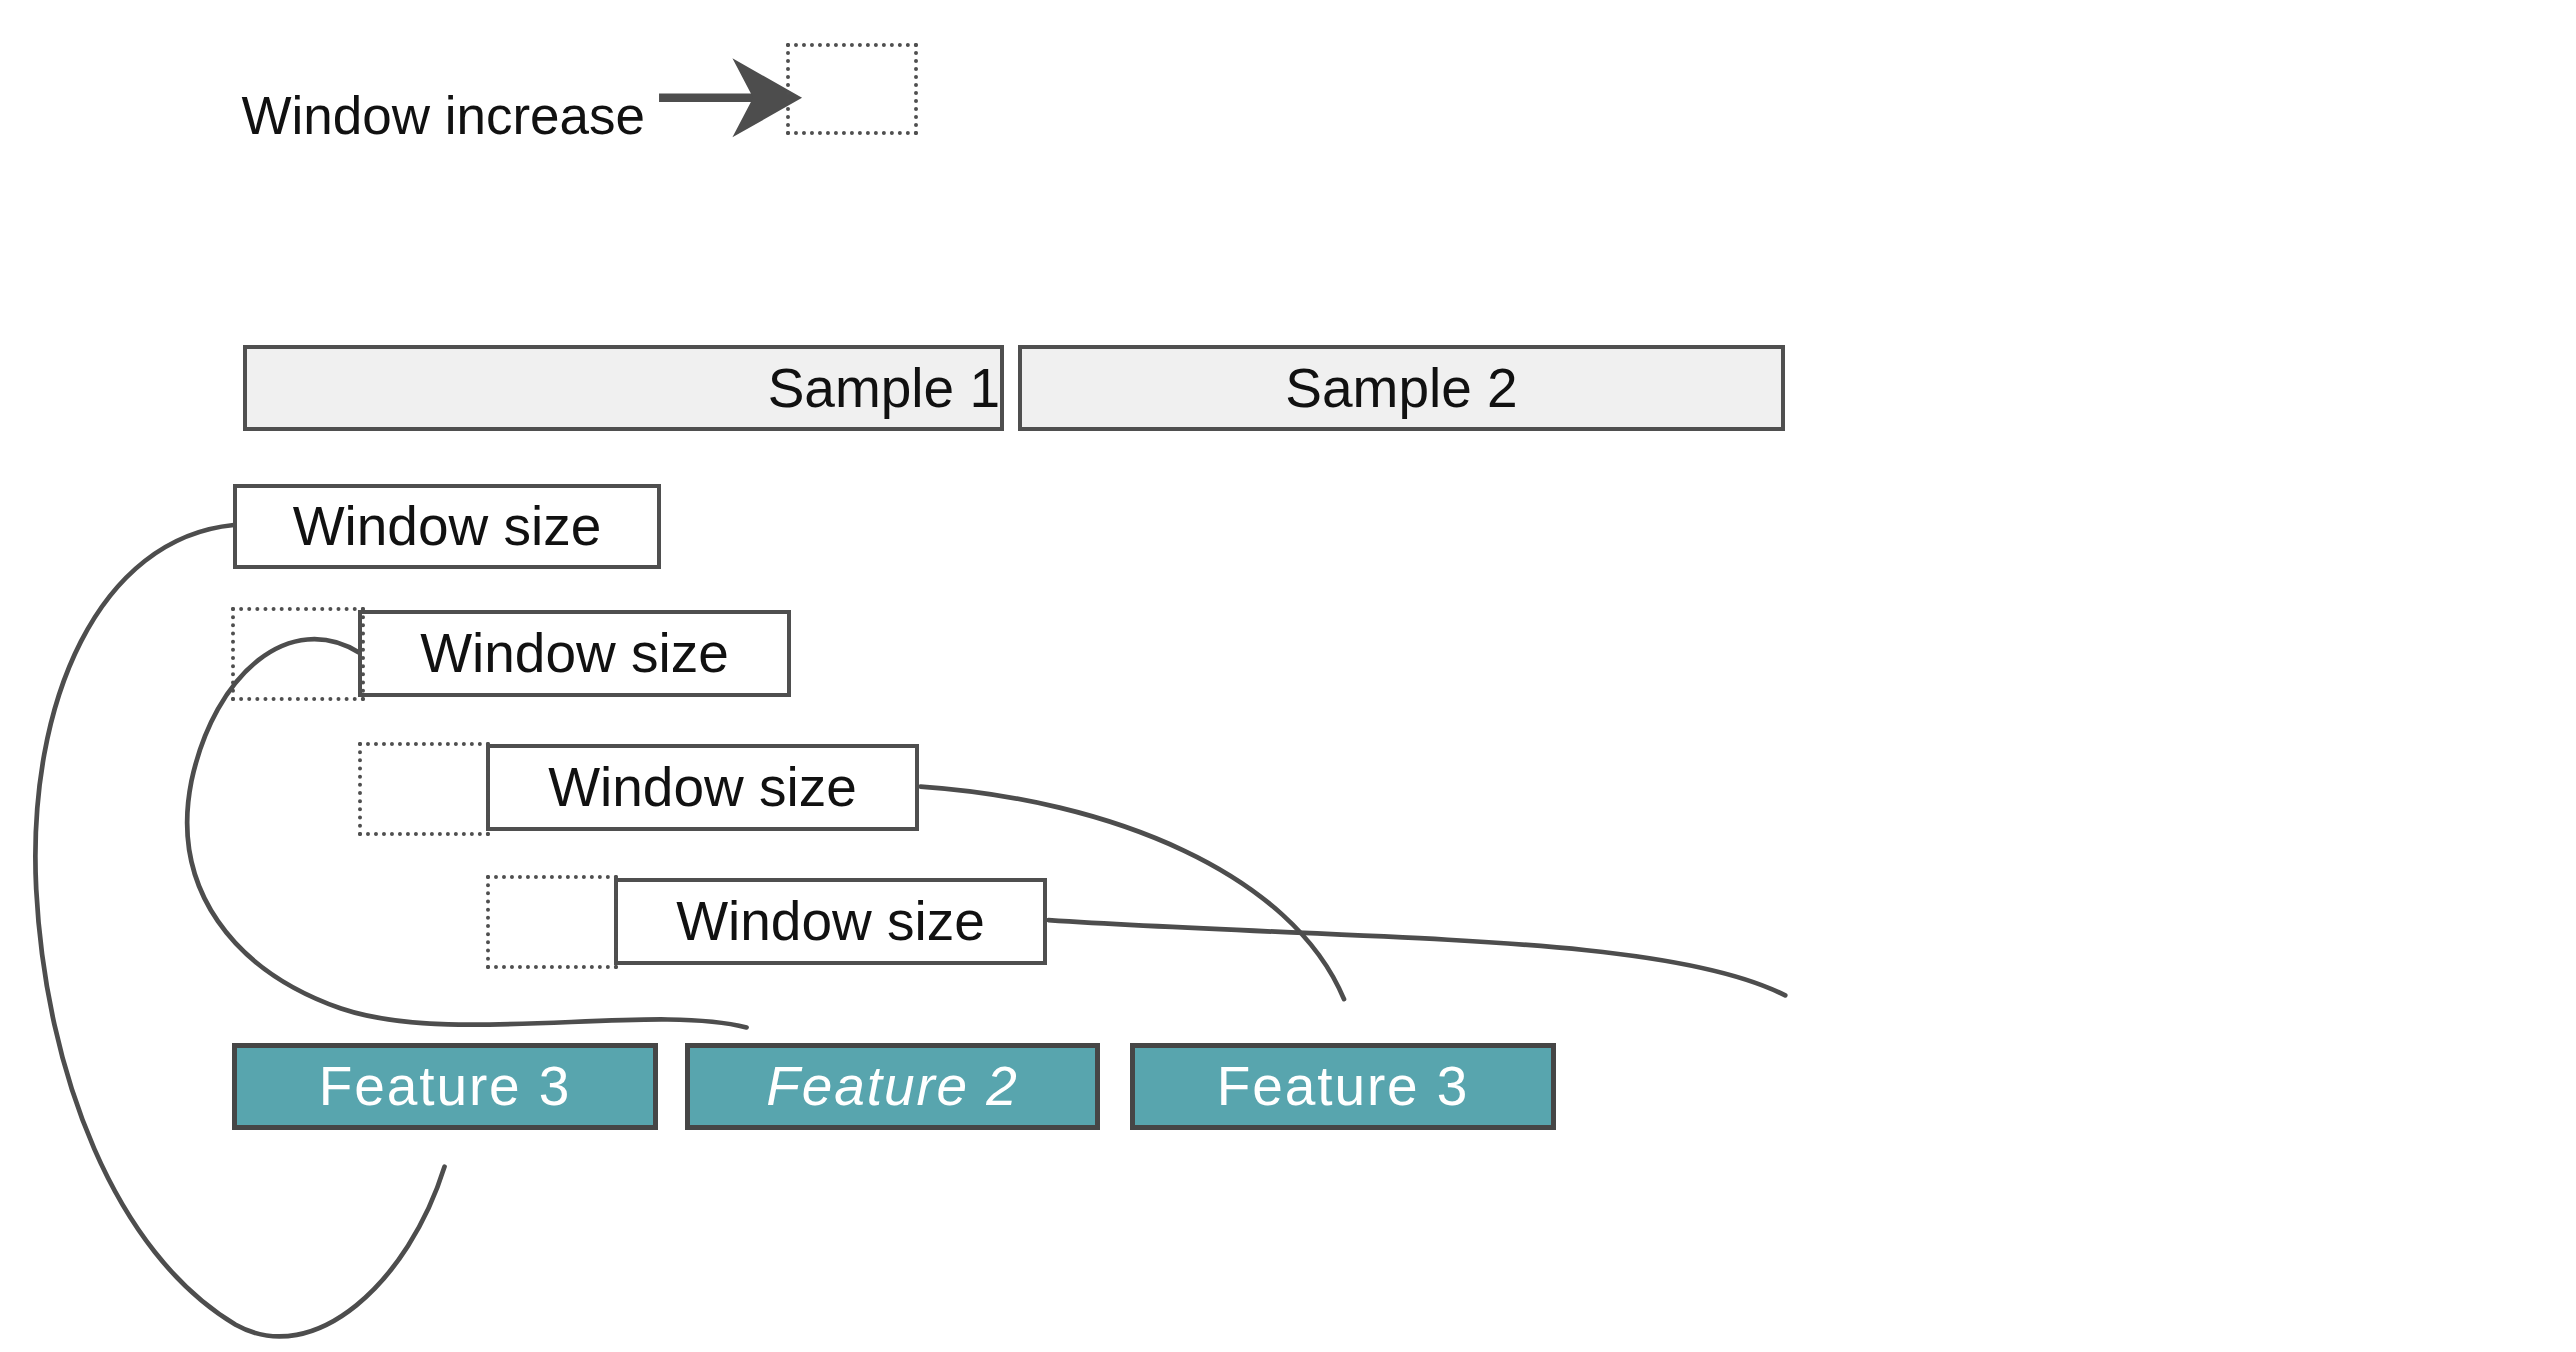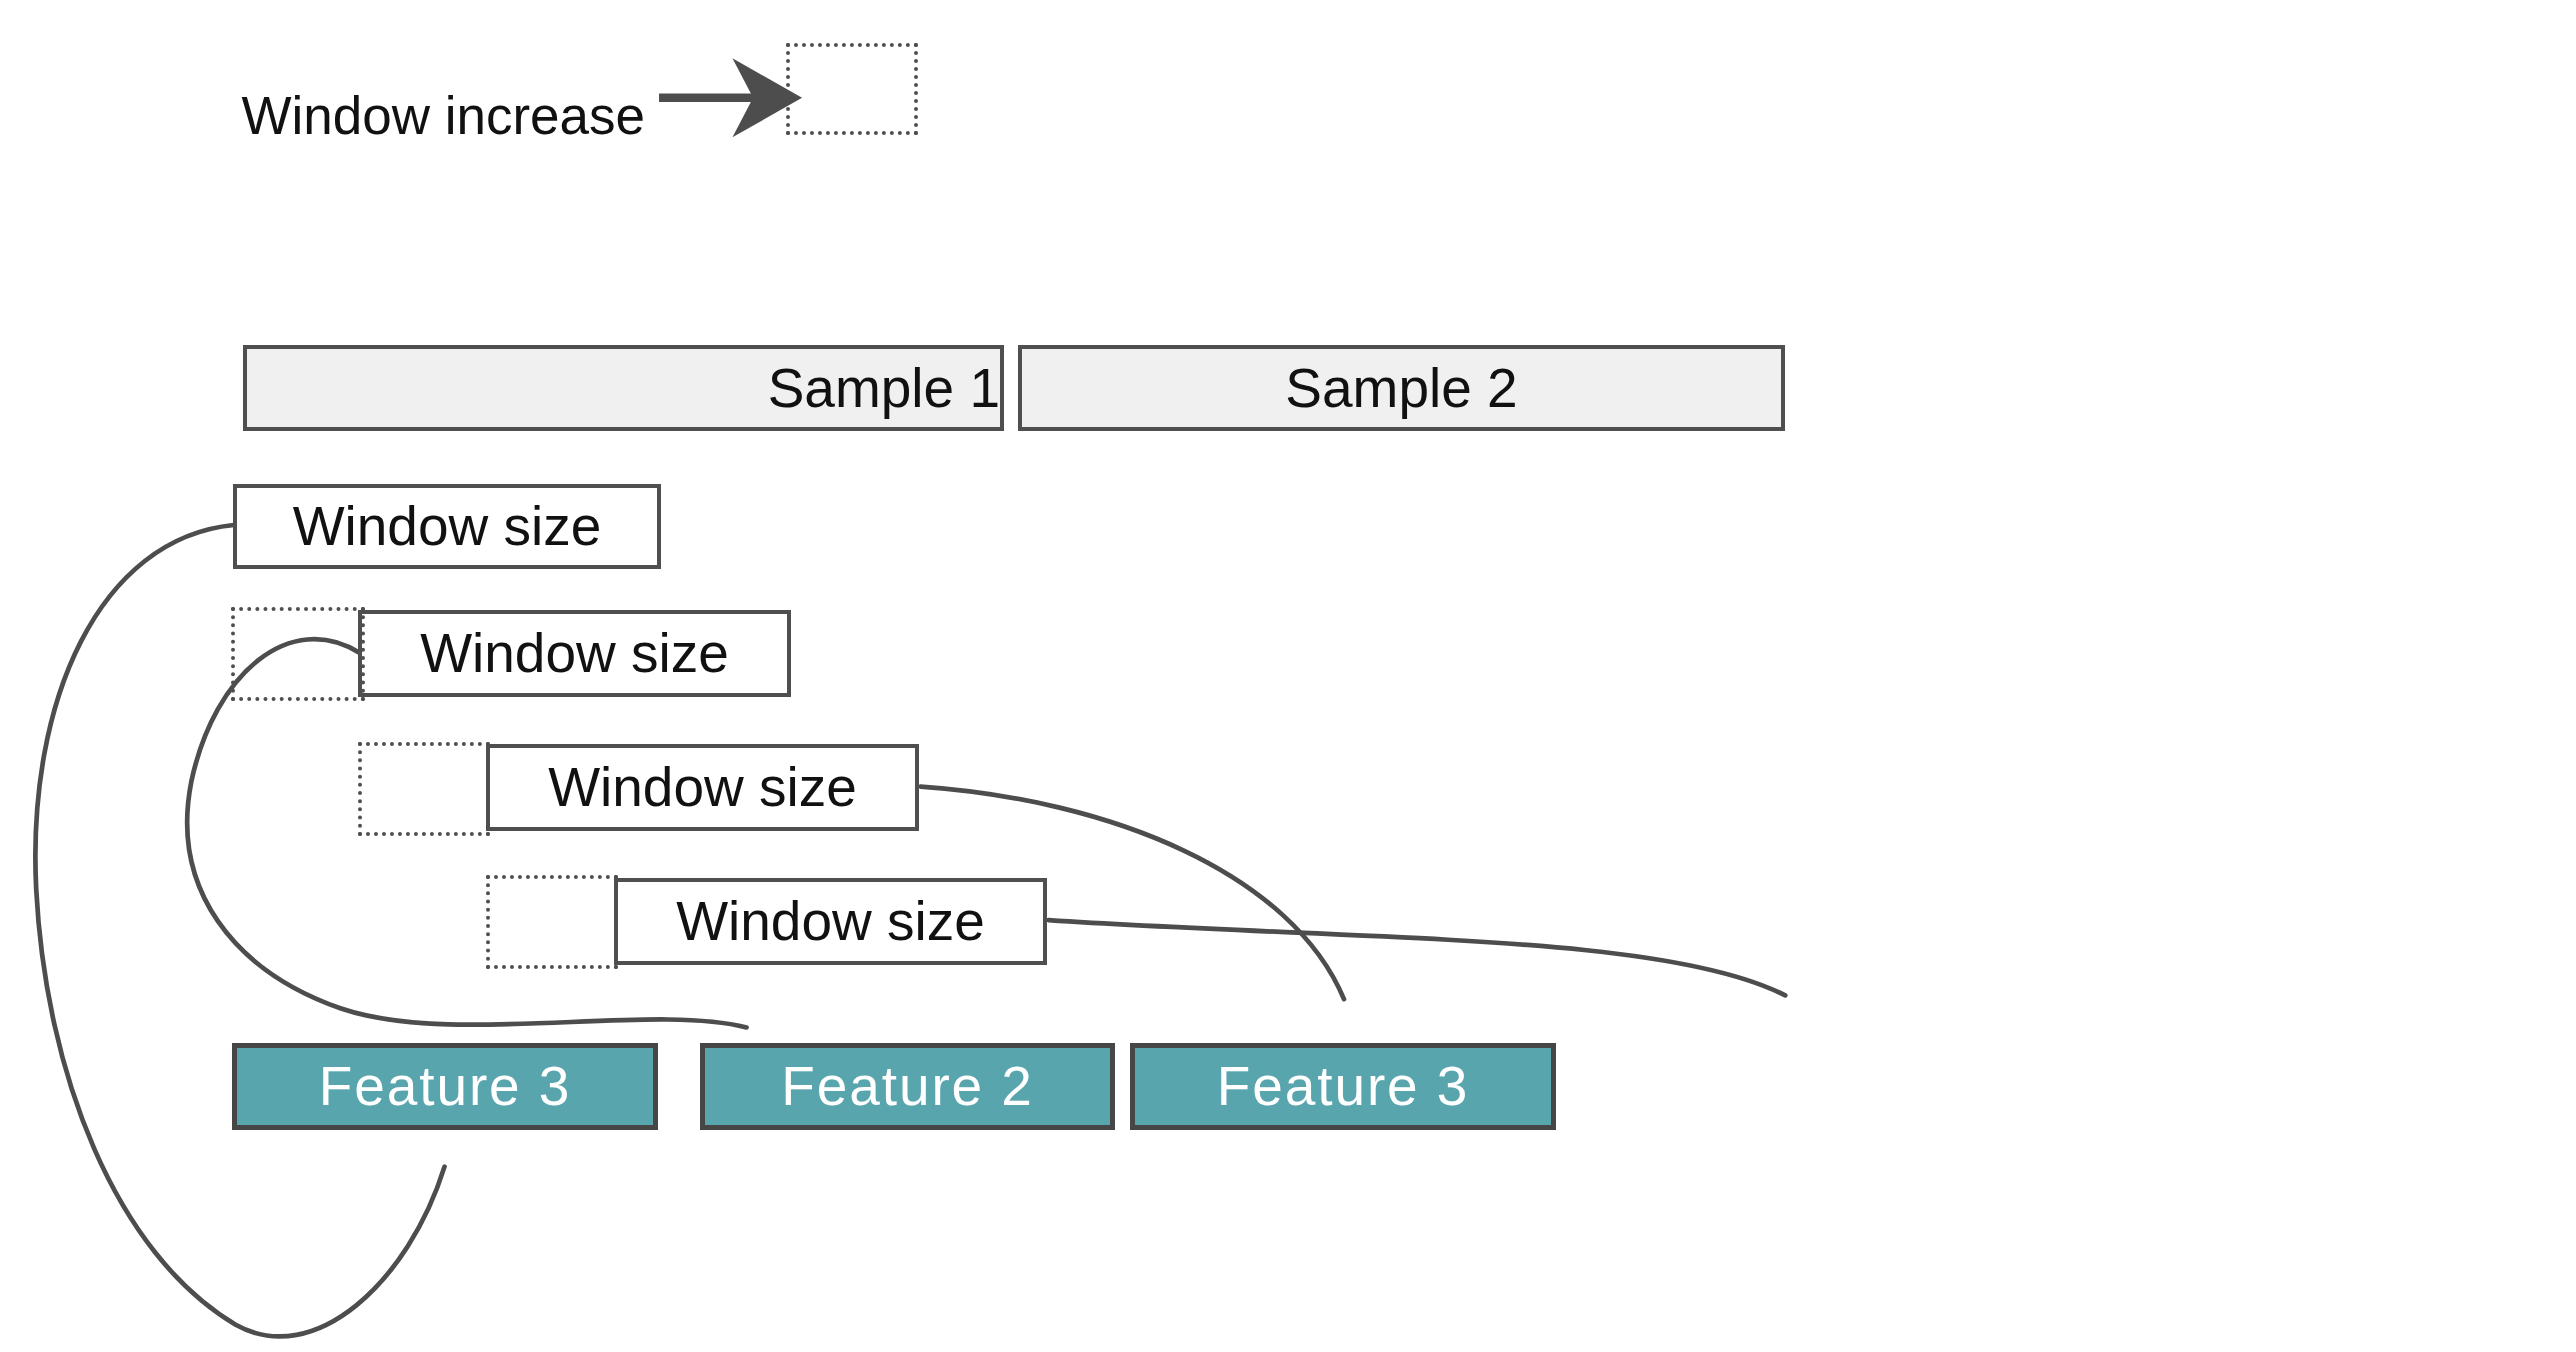--- a/index.html
+++ b/index.html
@@ -87,21 +87,21 @@
   .dotted-2{left:231px;top:607px;width:134px;height:94px;}
   .window-2{left:358px;top:610px;width:433px;height:87px;}
   .dotted-3{left:358px;top:742px;width:132px;height:94px;}
   .window-3{left:486px;top:744px;width:433px;height:87px;}
   .dotted-4{left:486px;top:875px;width:132px;height:94px;}
   .window-4{left:614px;top:878px;width:433px;height:87px;}
   
   .legend-dotted{left:786px;top:43px;width:132px;height:92px;}
   
   .feature-1{left:232px;top:1043px;width:426px;height:87px;}
-  .feature-2{left:700px;top:1043px;width:415px;height:87px;}
+  .feature-2{left:685px;top:1043px;width:415px;height:87px;font-style:italic;}
   .feature-3{left:1130px;top:1043px;width:426px;height:87px;}
   .feature-4{left:1578px;top:1043px;width:422px;height:87px;}
 </style>
 </head>
 <body>
 
 <div class="canvas">
 
   <svg class="connector-layer" viewBox="0 0 2737 1437" xmlns="http://www.w3.org/2000/svg">
 

